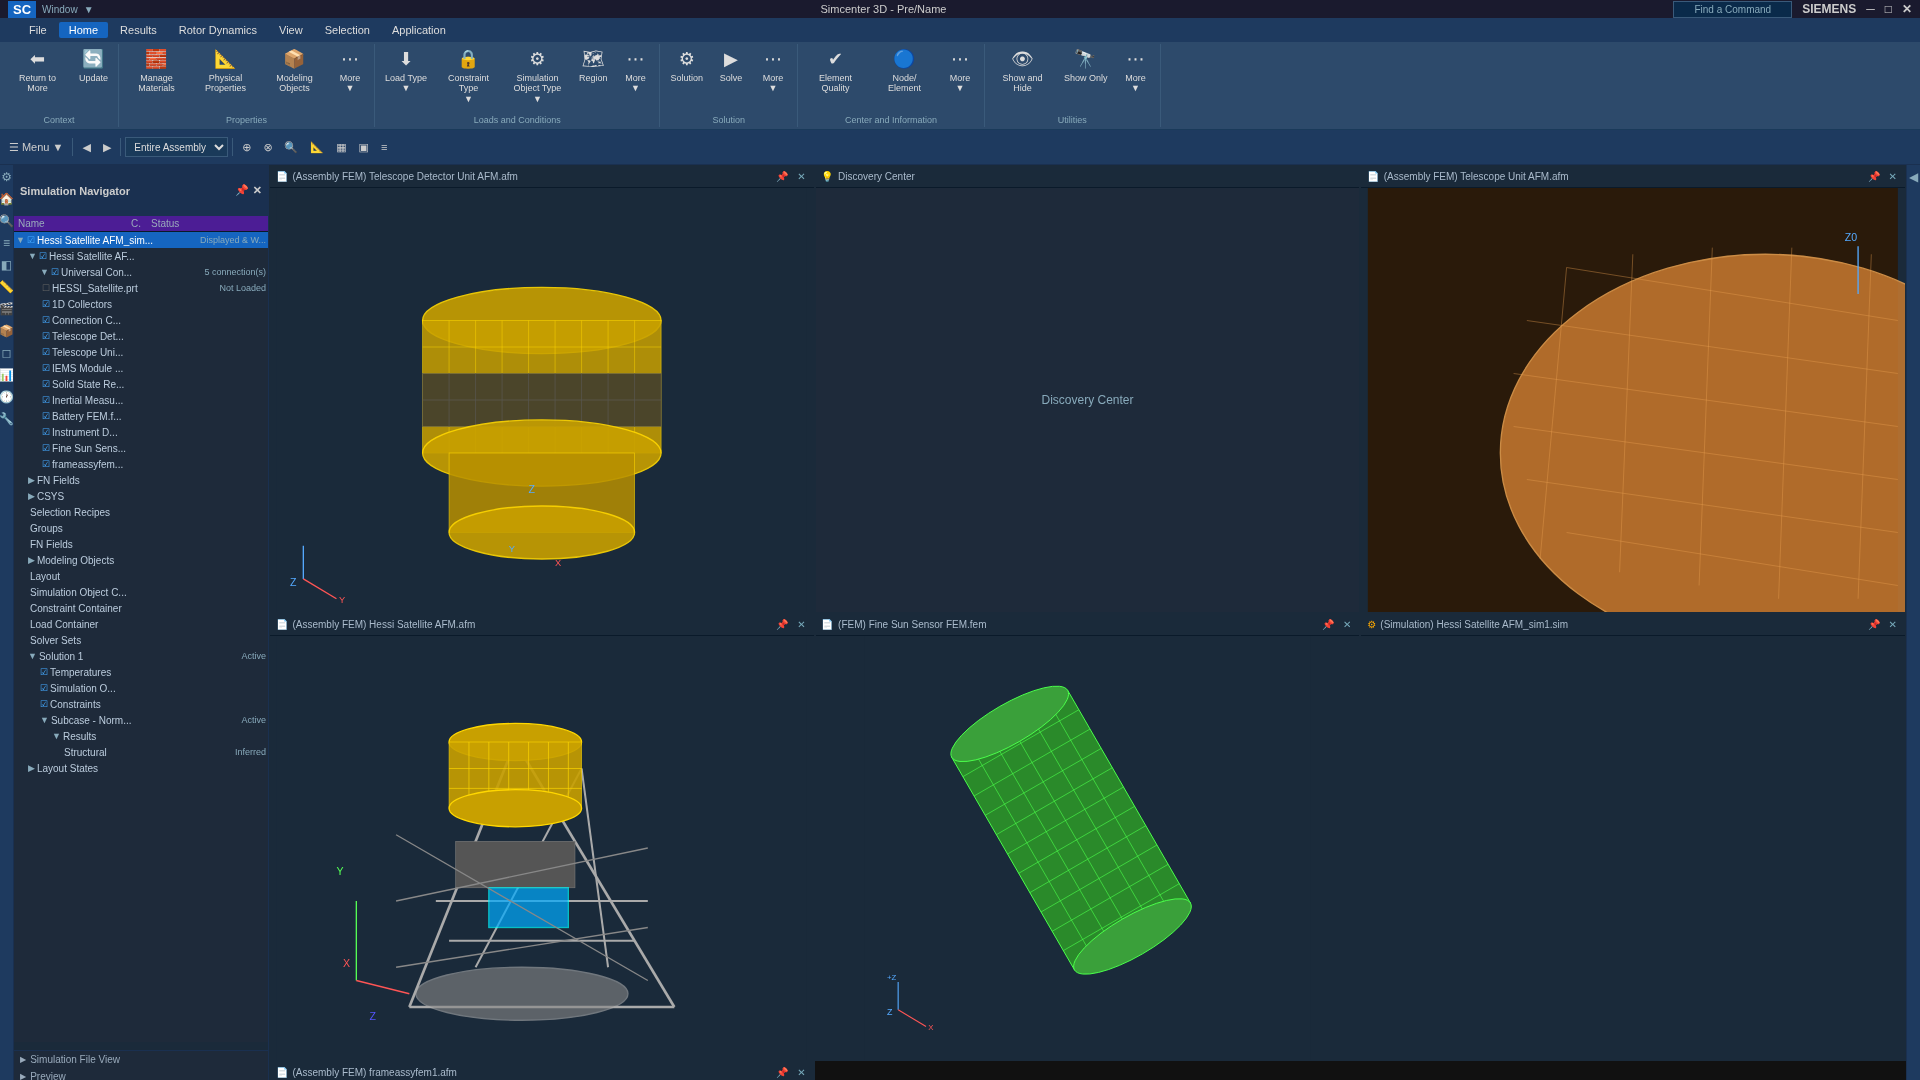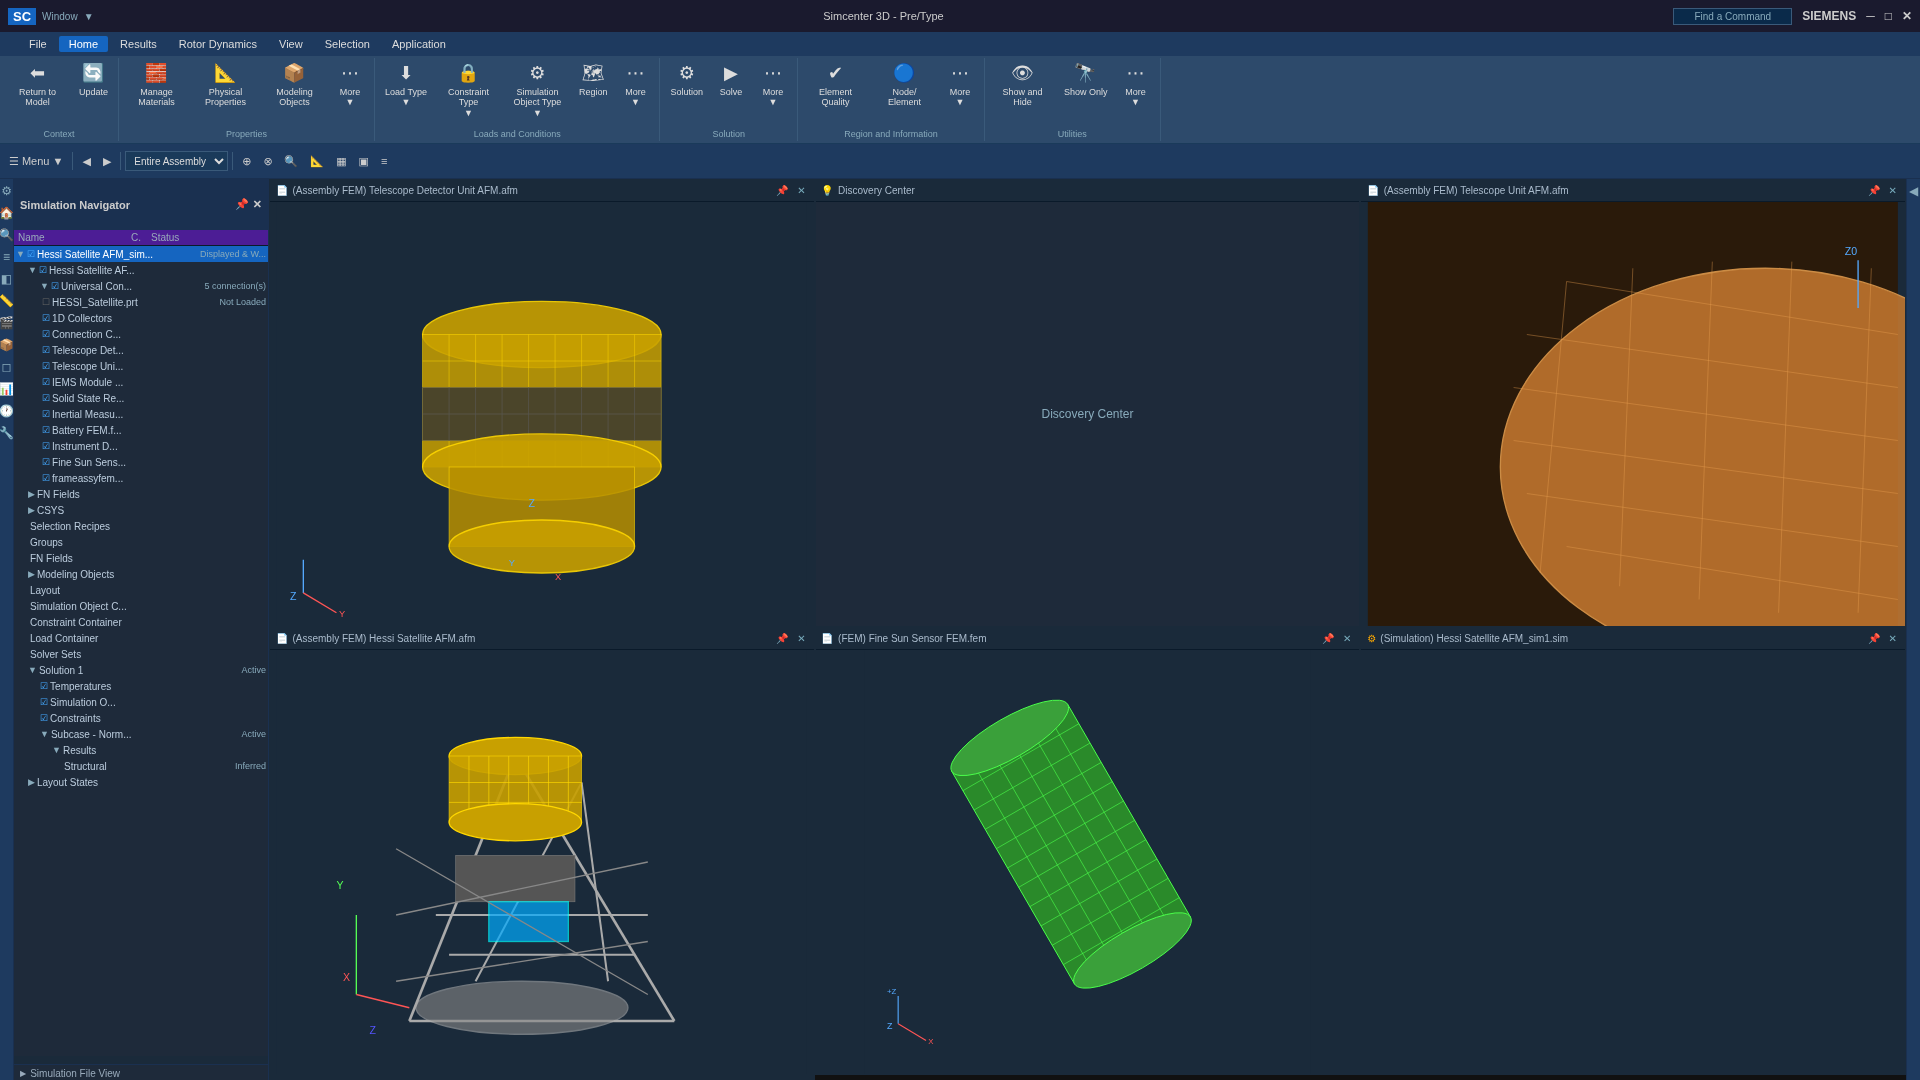--- a/index.html
+++ b/index.html
@@ -1,19 +1,19 @@
 <!DOCTYPE html>
 <html><head>
   <meta charset="utf-8">
   <style>
     * { box-sizing: border-box; margin: 0; padding: 0; }
     body { font-family: 'Segoe UI', Arial, sans-serif; font-size: 11px; background: #2b2b2b; color: #ddd; overflow: hidden; width: 1920px; height: 1080px; }
 
     
-    #title-bar { background: #1a1a2e; height: 32px; display: flex; align-items: center; justify-content: space-between; padding: 0 8px; }
+    #title-bar { background: #1a1a2e; height: 18px; display: flex; align-items: center; justify-content: space-between; padding: 0 8px; }
     #title-bar .left { display: flex; align-items: center; gap: 6px; }
     #title-bar .logo { background: #1565c0; color: white; font-weight: bold; font-size: 13px; padding: 1px 5px; }
     #title-bar .center { color: #ccc; font-size: 11px; }
     #title-bar .right { display: flex; align-items: center; gap: 10px; color: #ccc; font-size: 12px; font-weight: bold; }
 
     
     #menu-bar { background: #1e3a5f; height: 24px; display: flex; align-items: center; padding: 0 19px; gap: 2px; }
     .menu-item { color: #ddd; padding: 2px 10px; font-size: 11px; cursor: pointer; border-radius: 2px; }
     .menu-item:hover, .menu-item.active { background: #2a5f8f; color: white; }
     .menu-item.active { background: #1565c0; }
@@ -83,21 +83,21 @@
   </style>
 </head>
 <body>
 
 <div id="title-bar">
   <div class="left">
     <div class="logo">SC</div>
     <span style="color:#8ab;font-size:10px;">Window</span>
     <span style="color:#8ab;font-size:10px;">▼</span>
   </div>
-  <div class="center">Simcenter 3D - Pre/Type</div>
+  <div class="center">Simcenter 3D - Pre/Name</div>
   <div class="right">
     <span style="background:#0a2a4a;border:1px solid #3a5a7a;padding:2px 20px;font-size:10px;font-weight:normal;color:#8ab;">Find a Command</span>
     <span>SIEMENS</span>
     <span style="cursor:pointer;">─</span>
     <span style="cursor:pointer;">□</span>
     <span style="cursor:pointer;">✕</span>
   </div>
 </div>
 
 <div id="menu-bar">
@@ -109,21 +109,21 @@
   <div class="menu-item">Selection</div>
   <div class="menu-item">Application</div>
 </div>
 
 <div id="ribbon">
 
   <div class="ribbon-group">
     <div class="ribbon-buttons">
       <div class="ribbon-btn large">
         <span class="icon">⬅</span>
-        <span class="label">Return to Model</span>
+        <span class="label">Return to More</span>
       </div>
       <div class="ribbon-btn">
         <span class="icon">🔄</span>
         <span class="label">Update</span>
       </div>
     </div>
     <div class="ribbon-group-title">Context</div>
   </div>
 
   <div class="ribbon-group">
@@ -207,21 +207,21 @@
       <div class="ribbon-btn">
         <span class="icon">🔵</span>
         <span class="label">Node/ Element</span>
       </div>
       <div class="ribbon-btn">
         <span class="icon">⋯</span>
         <span class="label">More</span>
         <span>▼</span>
       </div>
     </div>
-    <div class="ribbon-group-title">Region and Information</div>
+    <div class="ribbon-group-title">Center and Information</div>
   </div>
 
   <div class="ribbon-group">
     <div class="ribbon-buttons">
       <div class="ribbon-btn">
         <span class="icon">👁</span>
         <span class="label">Show and Hide</span>
       </div>
       <div class="ribbon-btn">
         <span class="icon">🔭</span>

